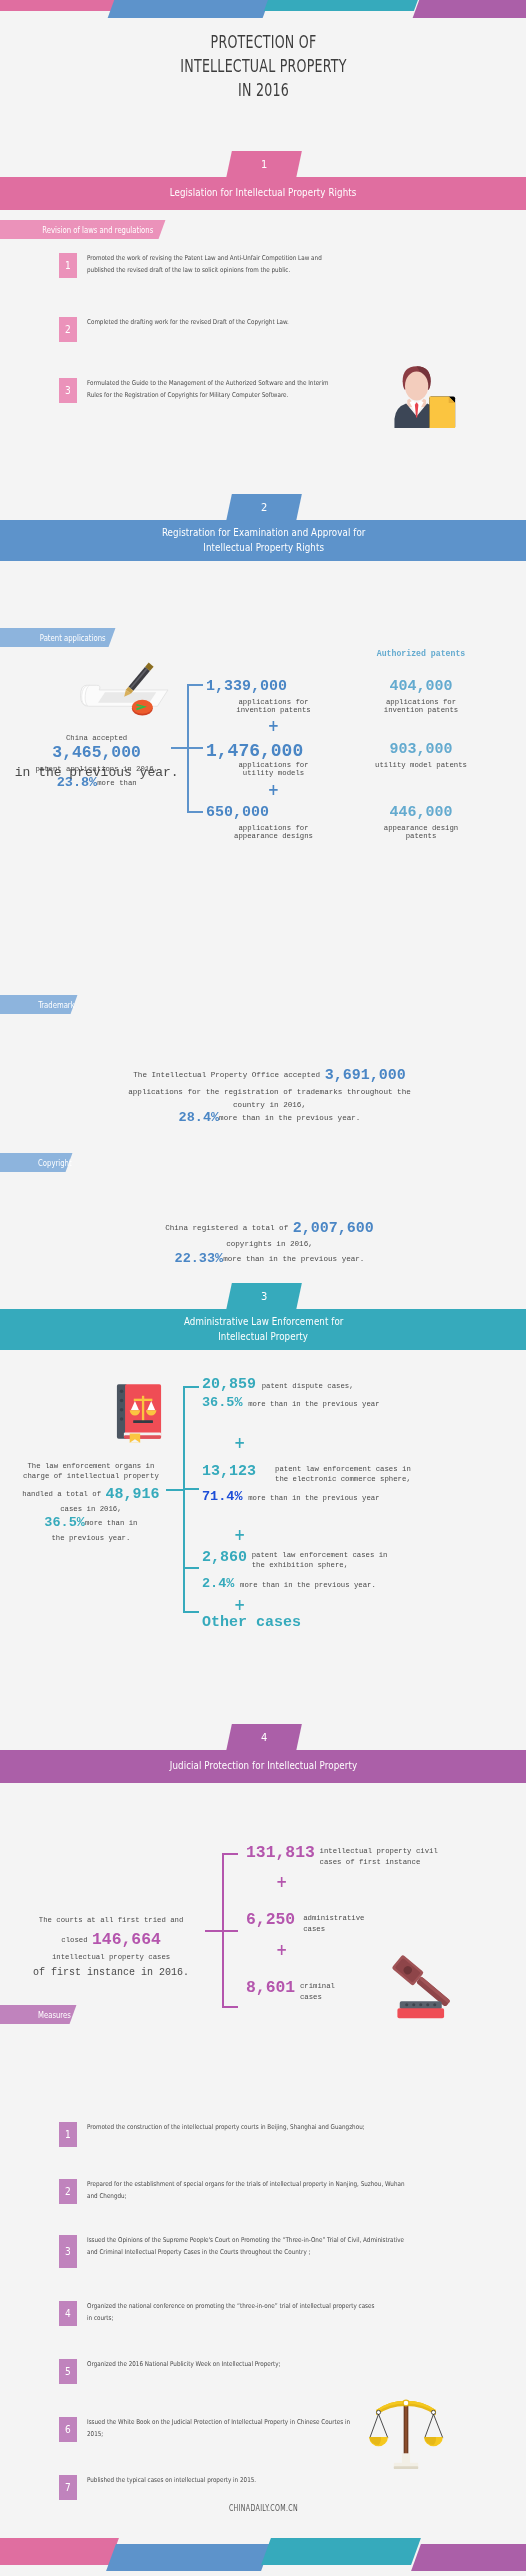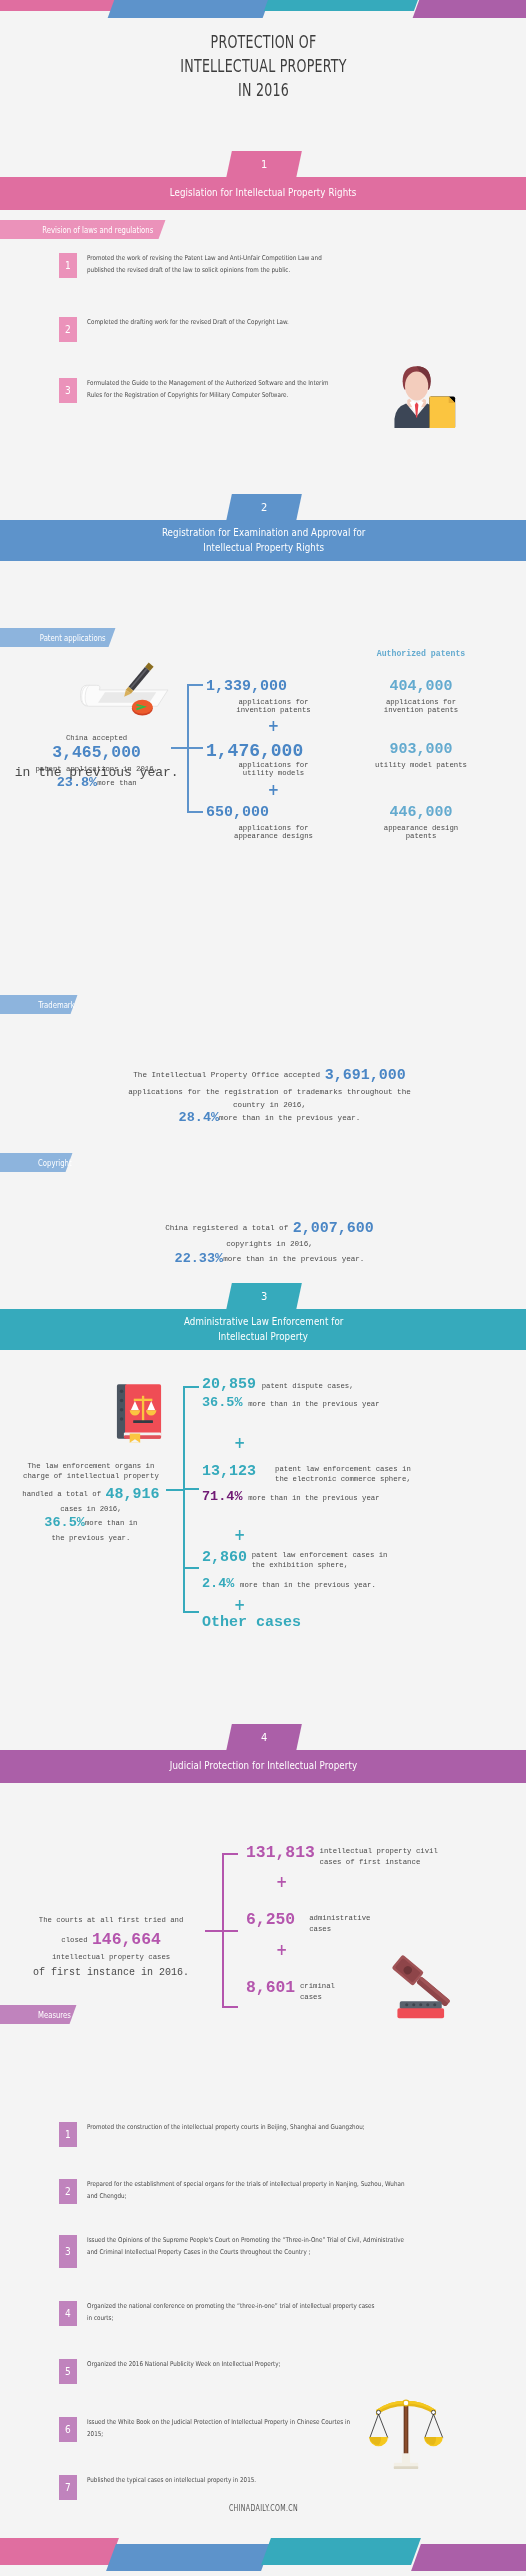--- a/index.html
+++ b/index.html
@@ -359,21 +359,21 @@
   <div class="plus" style="left:234px;top:1436px;font-size:15px;color:#36aabc">+</div>
 
   <div class="abs cond" style="left:202px;top:1464px;width:310px;display:flex;gap:19px;align-items:flex-start">
     <span class="big-num" style="font-size:15px;color:#36aabc;flex:0 0 auto">13,123</span>
     <span style="font-size:7.3px;color:#4a4a4a;line-height:1.35;padding-top:1.2px">
       <span style="display:block">patent law enforcement cases in</span>
       <span style="display:block">the electronic commerce sphere,</span>
     </span>
   </div>
   <div class="abs cond" style="left:202px;top:1490px;width:310px">
-    <span class="big-num" style="font-size:13.5px;color:#701a75">71.4%</span>
+    <span class="big-num" style="font-size:13.5px;color:#1d4ed8">71.4%</span>
     <span style="font-size:7.3px;color:#4a4a4a">more than in the previous year</span>
   </div>
   <div class="plus" style="left:234px;top:1528px;font-size:15px;color:#36aabc">+</div>
 
   <div class="abs cond" style="left:202px;top:1550px;width:310px;display:flex;gap:4.7px;align-items:flex-start">
     <span class="big-num" style="font-size:15px;color:#36aabc;flex:0 0 auto">2,860</span>
     <span style="font-size:7.3px;color:#4a4a4a;line-height:1.35;padding-top:1.2px">
       <span style="display:block">patent law enforcement cases in</span>
       <span style="display:block">the exhibition sphere,</span>
     </span>
@@ -413,21 +413,21 @@
 
   <div class="abs cond" style="left:246px;top:1845px;width:252px;display:flex;gap:4.7px;align-items:flex-start">
     <span class="big-num" style="font-size:16.4px;color:#b455ad;flex:0 0 auto">131,813</span>
     <span style="font-size:7.3px;color:#4a4a4a;line-height:1.45;padding-top:1.2px">
       <span style="display:block">intellectual property civil</span>
       <span style="display:block">cases of first instance</span>
     </span>
   </div>
   <div class="plus" style="left:276px;top:1875px;font-size:15px;color:#b455ad">+</div>
 
-  <div class="abs cond" style="left:246px;top:1912px;width:252px;display:flex;gap:14px;align-items:flex-start">
+  <div class="abs cond" style="left:246px;top:1912px;width:252px;display:flex;gap:8px;align-items:flex-start">
     <span class="big-num" style="font-size:16.4px;color:#b455ad;flex:0 0 auto">6,250</span>
     <span style="font-size:7.3px;color:#4a4a4a;line-height:1.45;padding-top:1.2px">
       <span style="display:block">administrative</span>
       <span style="display:block">cases</span>
     </span>
   </div>
   <div class="plus" style="left:276px;top:1943px;font-size:15px;color:#b455ad">+</div>
 
   <div class="abs cond" style="left:246px;top:1980px;width:252px;display:flex;gap:4.7px;align-items:flex-start">
     <span class="big-num" style="font-size:16.4px;color:#b455ad;flex:0 0 auto">8,601</span>

